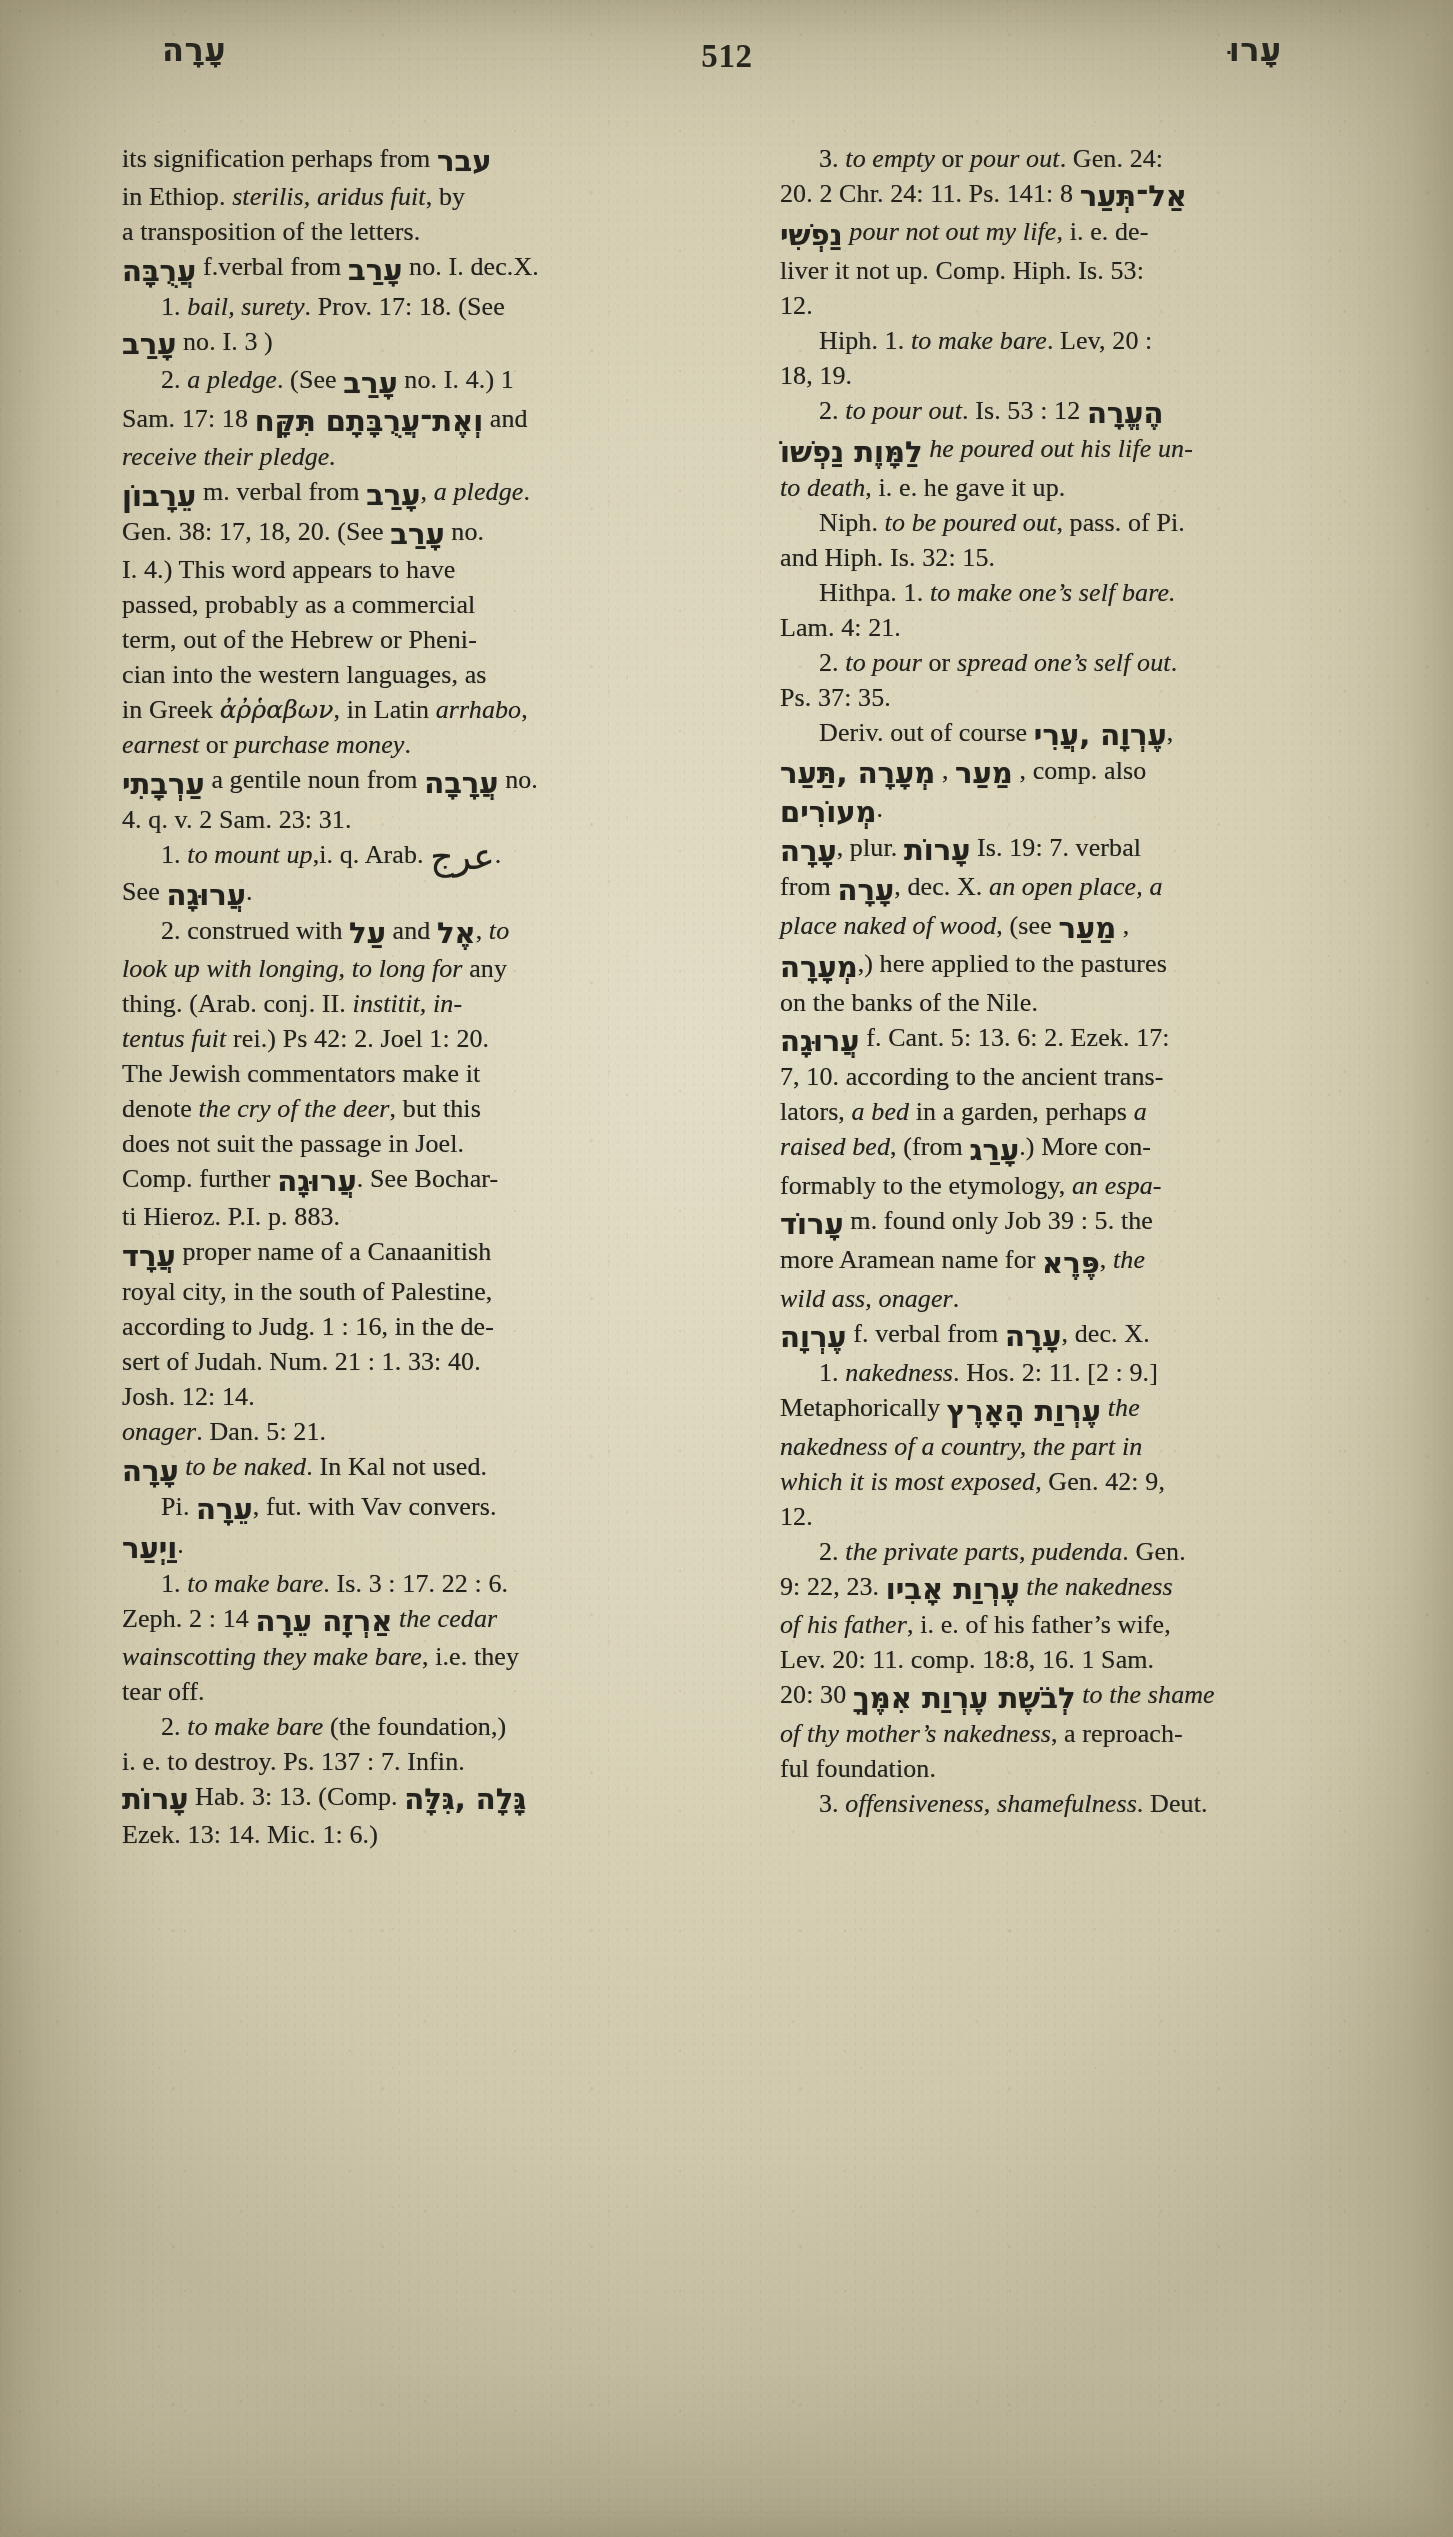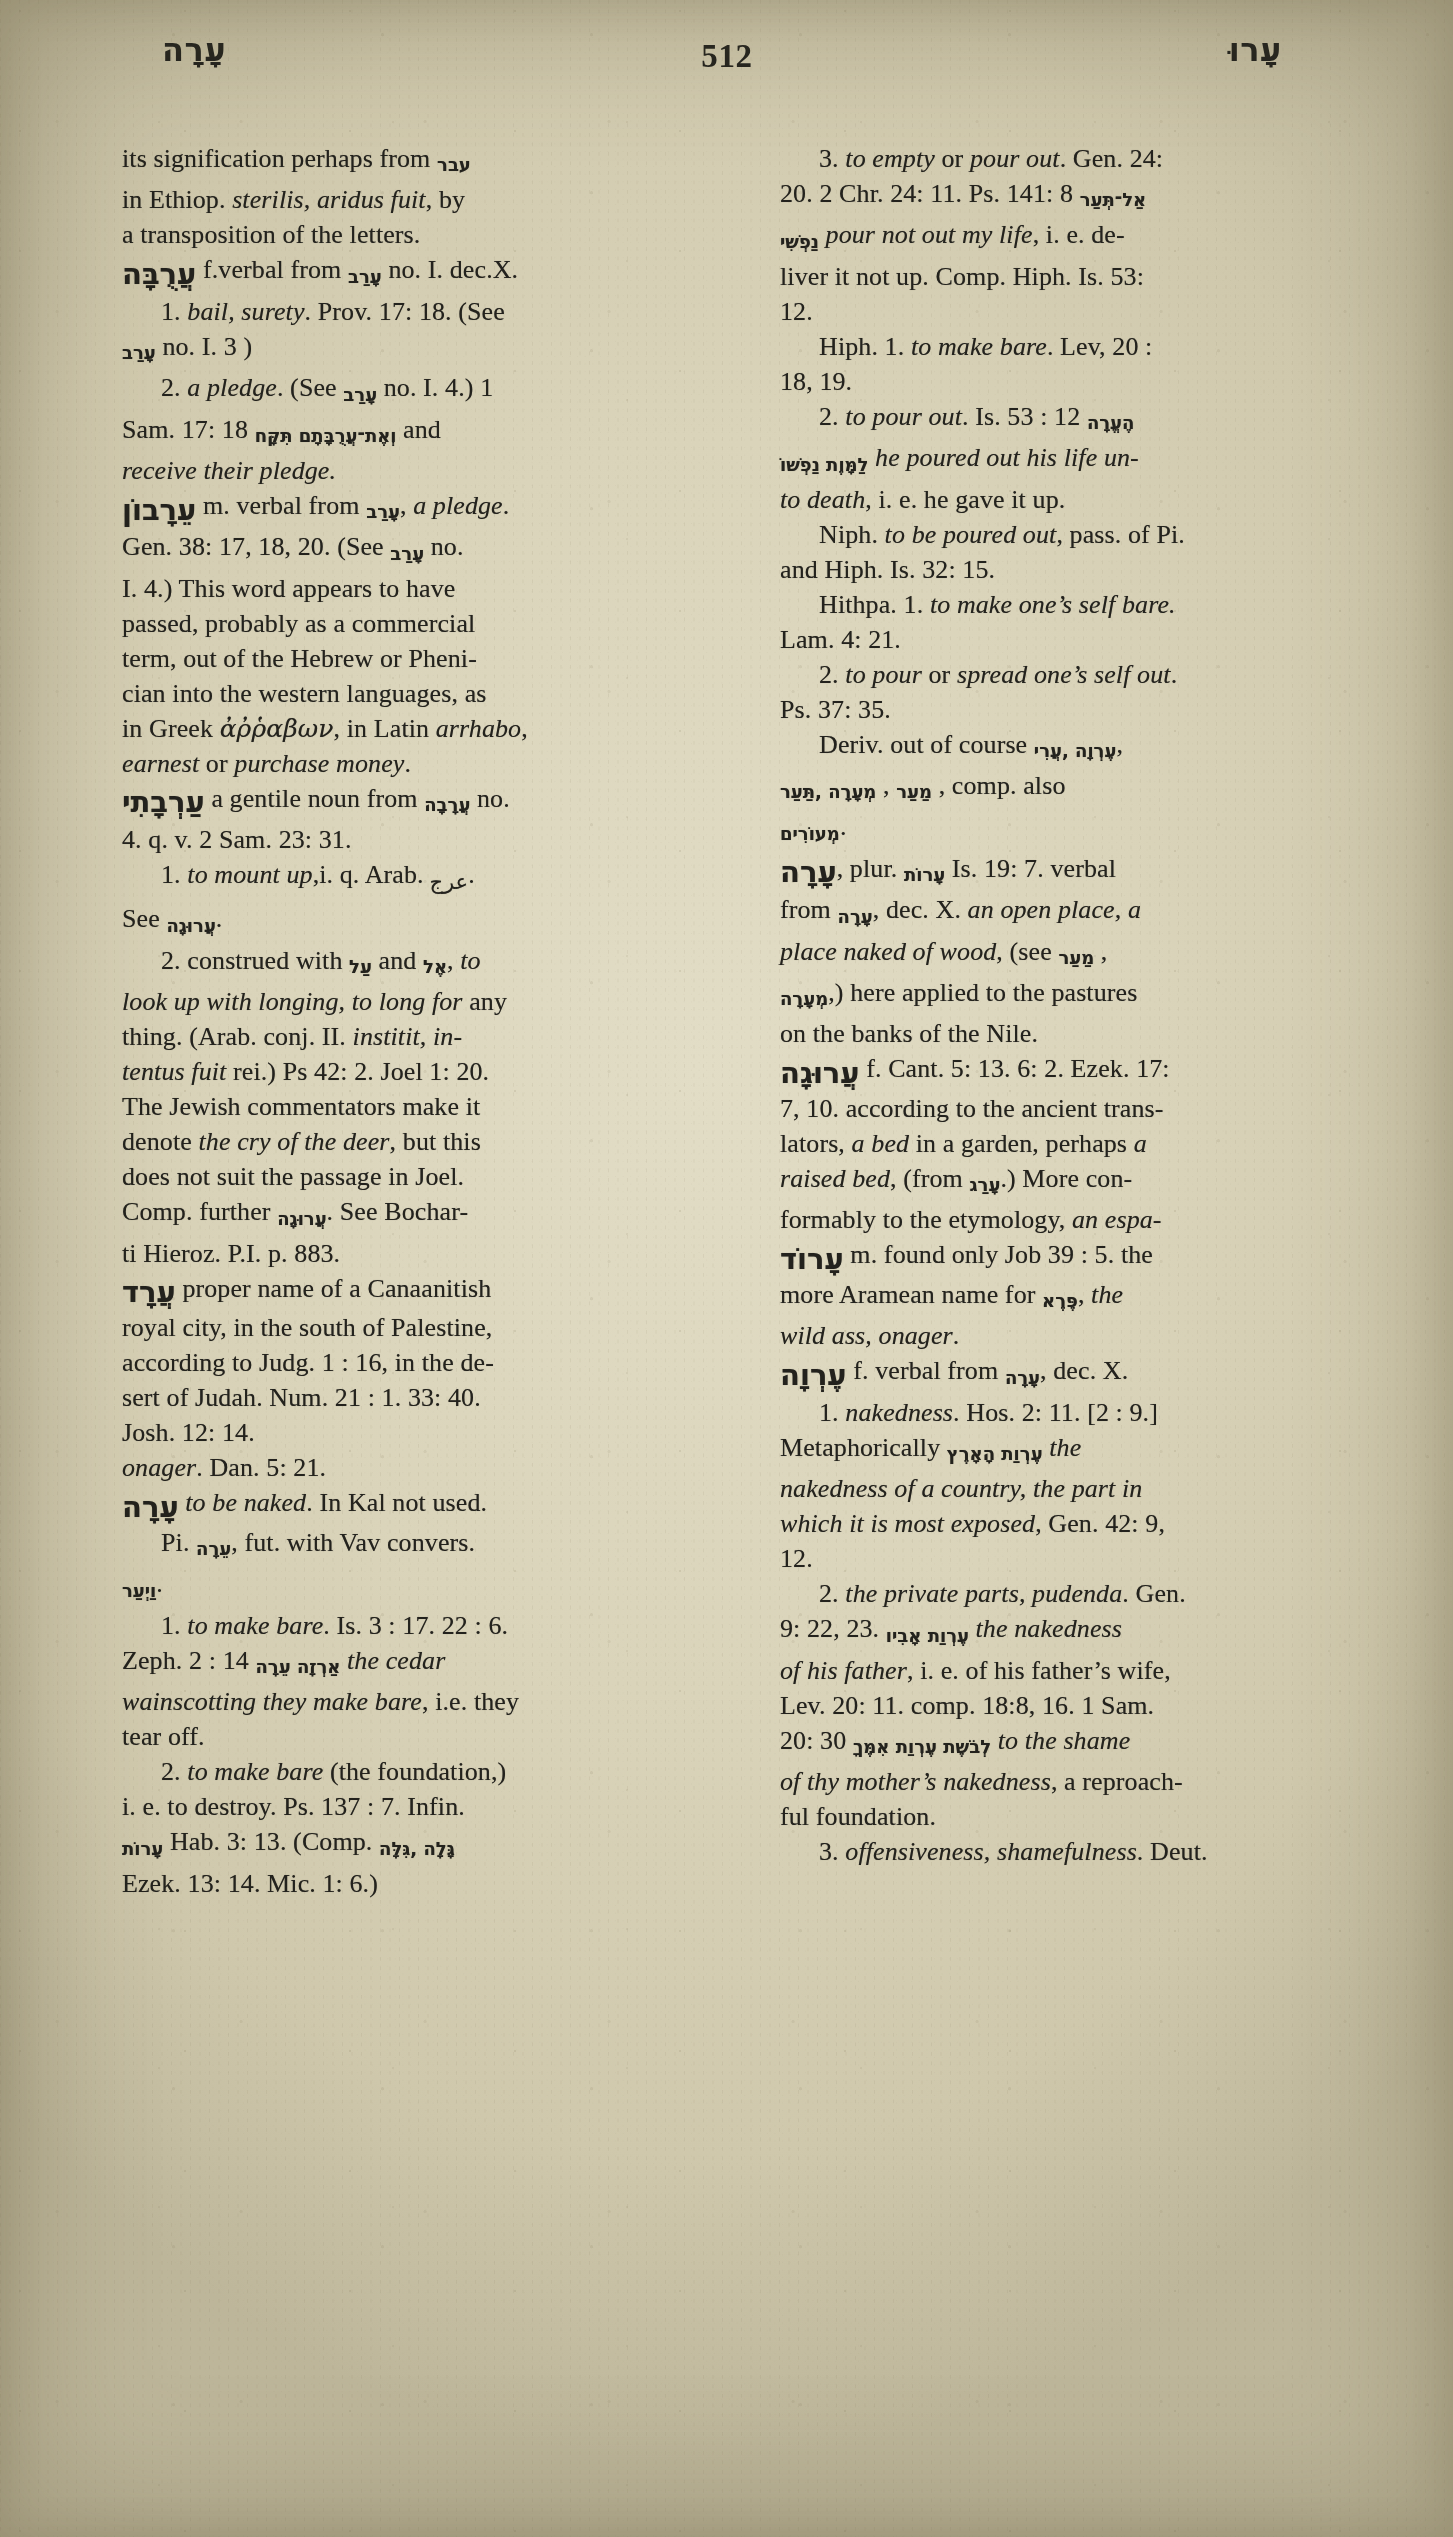--- a/index.html
+++ b/index.html
@@ -50,27 +50,27 @@
   .col.right{left:780px;}
 
   .ln{
     font-size:26px;line-height:35px;white-space:nowrap;
     letter-spacing:0.1px;
     text-shadow:0 0 0.7px rgba(35,34,29,.45);
   }
   .it{font-style:italic;}
   .heb{
     font-family:"DejaVu Sans",sans-serif;font-weight:700;
-    font-size:18px;letter-spacing:0;
+    font-size:29px;letter-spacing:0;
     direction:rtl;unicode-bidi:isolate;
     display:inline-block;vertical-align:-4.4px;
   }
   .heb.big{font-size:29px;vertical-align:-5.7px;}
   .gk{font-style:italic;font-family:"DejaVu Serif",serif;font-size:25px;}
-  .ar{font-family:Liberation Mono, monospace;font-size:21px;direction:rtl;
+  .ar{font-family:Liberation Sans, sans-serif;font-size:36px;direction:rtl;
       unicode-bidi:isolate;display:inline-block;vertical-align:-6.3px;}
   .ind{padding-left:39px;}
 </style>
 </head>
 <body>
 
 <div id="page">
   <div id="sheet">
 
     <div class="hdr">

